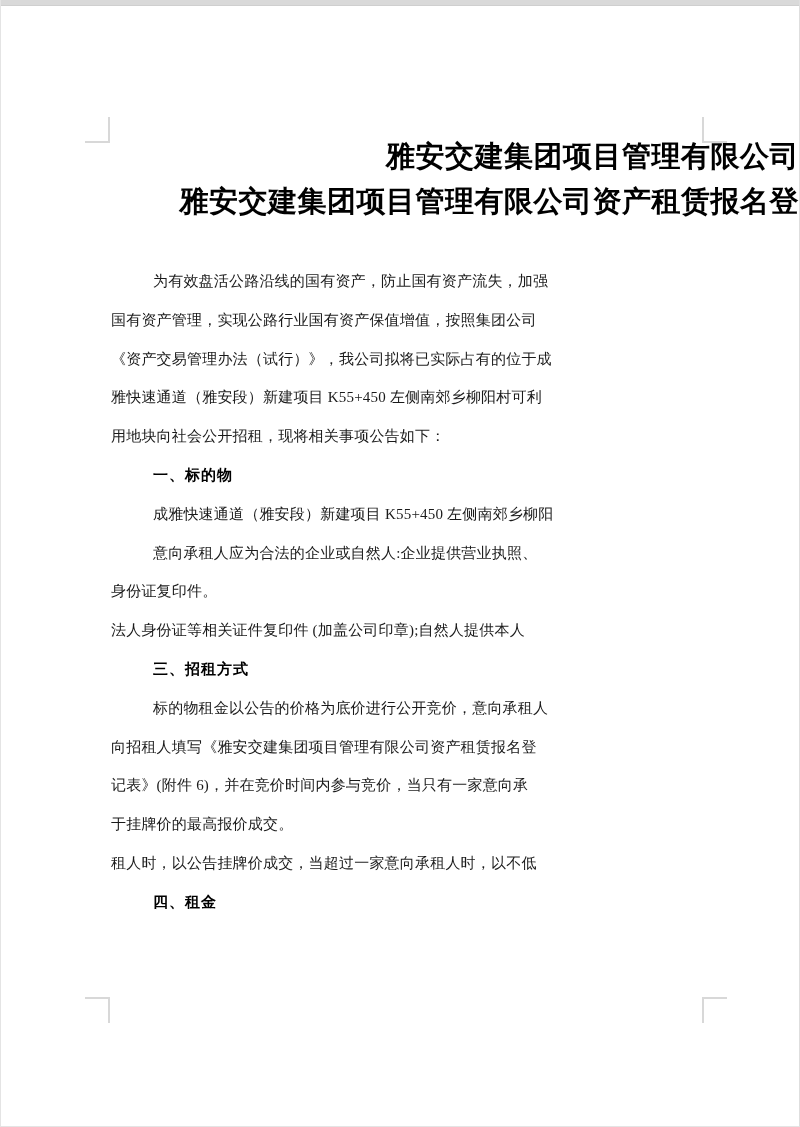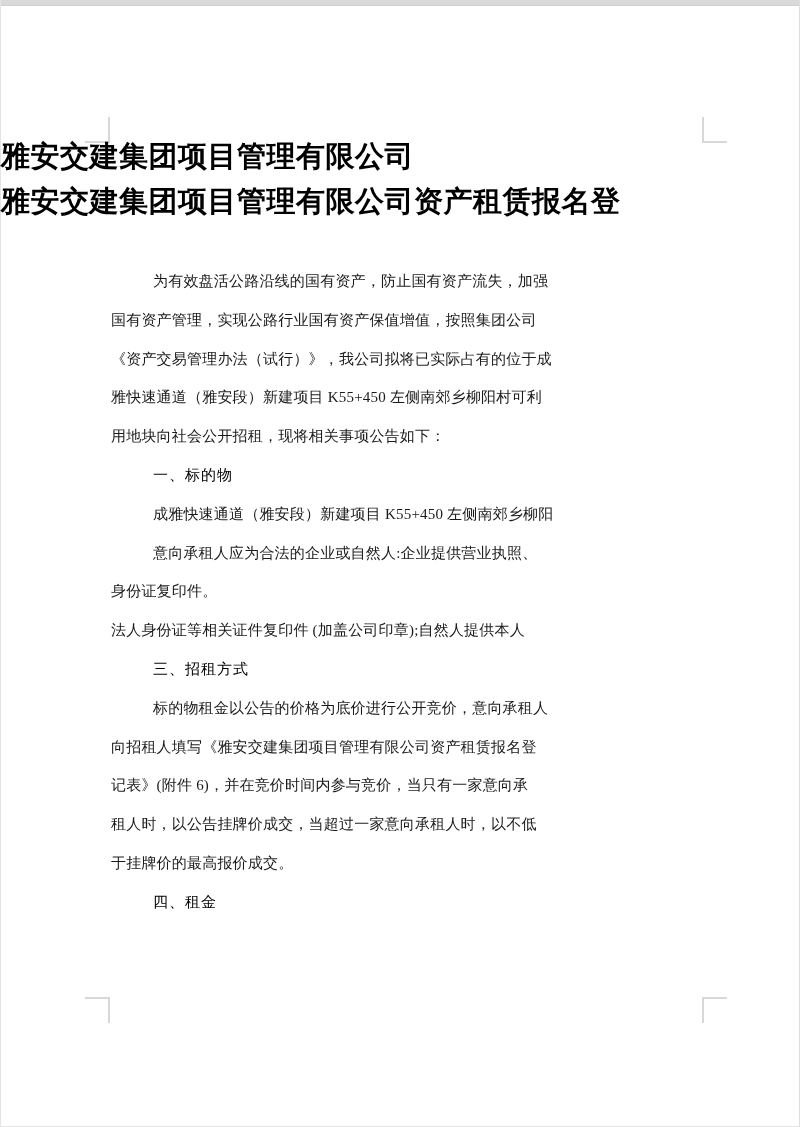--- a/index.html
+++ b/index.html
@@ -34,21 +34,21 @@
   .corner-mark.tl { left: 84px;  top: 117px; border-right: 2px solid #d8d8d8; border-bottom: 2px solid #d8d8d8; }
   .corner-mark.tr { left: 701px; top: 117px; border-left: 2px solid #d8d8d8;  border-bottom: 2px solid #d8d8d8; }
   .corner-mark.bl { left: 84px;  top: 997px; border-right: 2px solid #d8d8d8; border-top: 2px solid #d8d8d8; }
   .corner-mark.br { left: 701px; top: 997px; border-left: 2px solid #d8d8d8;  border-top: 2px solid #d8d8d8; }
 
   .title-block {
     position: absolute;
     top: 134px;
     left: 0;
     width: 100%;
-    text-align: left;
+    text-align: right;
     font-weight: bold;
     color: #000000;
     font-size: 29px;
     line-height: 45px;
     letter-spacing: 0.5px;
     font-family: "Liberation Serif", "DejaVu Serif", serif;
   }
   .text-body {
     position: absolute;
     top: 262px;
@@ -56,21 +56,21 @@
     width: 592px;
     font-size: 15px;
     line-height: 38.8px;
     color: #1a1a1a;
     letter-spacing: 0.2px;
   }
   .line { white-space: nowrap; }
   .line.indent { text-indent: 42px; }
   .line.heading {
     text-indent: 42px;
-    font-weight: normal;
+    font-weight: bold;
     color: #000000;
     font-family: "Liberation Sans", "DejaVu Sans", sans-serif;
     letter-spacing: 1px;
   }
 </style>
 </head>
 <body>
 
 <div class="page">
   <div class="top-edge"></div>
@@ -93,17 +93,17 @@
     <div class="line">用地块向社会公开招租，现将相关事项公告如下：</div>
     <div class="line heading">一、标的物</div>
     <div class="line indent">成雅快速通道（雅安段）新建项目 K55+450 左侧南郊乡柳阳</div>
     <div class="line indent">意向承租人应为合法的企业或自然人:企业提供营业执照、</div>
     <div class="line">身份证复印件。</div>
     <div class="line">法人身份证等相关证件复印件 (加盖公司印章);自然人提供本人</div>
     <div class="line heading">三、招租方式</div>
     <div class="line indent">标的物租金以公告的价格为底价进行公开竞价，意向承租人</div>
     <div class="line">向招租人填写《雅安交建集团项目管理有限公司资产租赁报名登</div>
     <div class="line">记表》(附件 6)，并在竞价时间内参与竞价，当只有一家意向承</div>
+    <div class="line">于挂牌价的最高报价成交。</div>
     <div class="line">租人时，以公告挂牌价成交，当超过一家意向承租人时，以不低</div>
-    <div class="line">于挂牌价的最高报价成交。</div>
     <div class="line heading">四、租金</div>
   </div>
 </div>
 
 </body></html>

